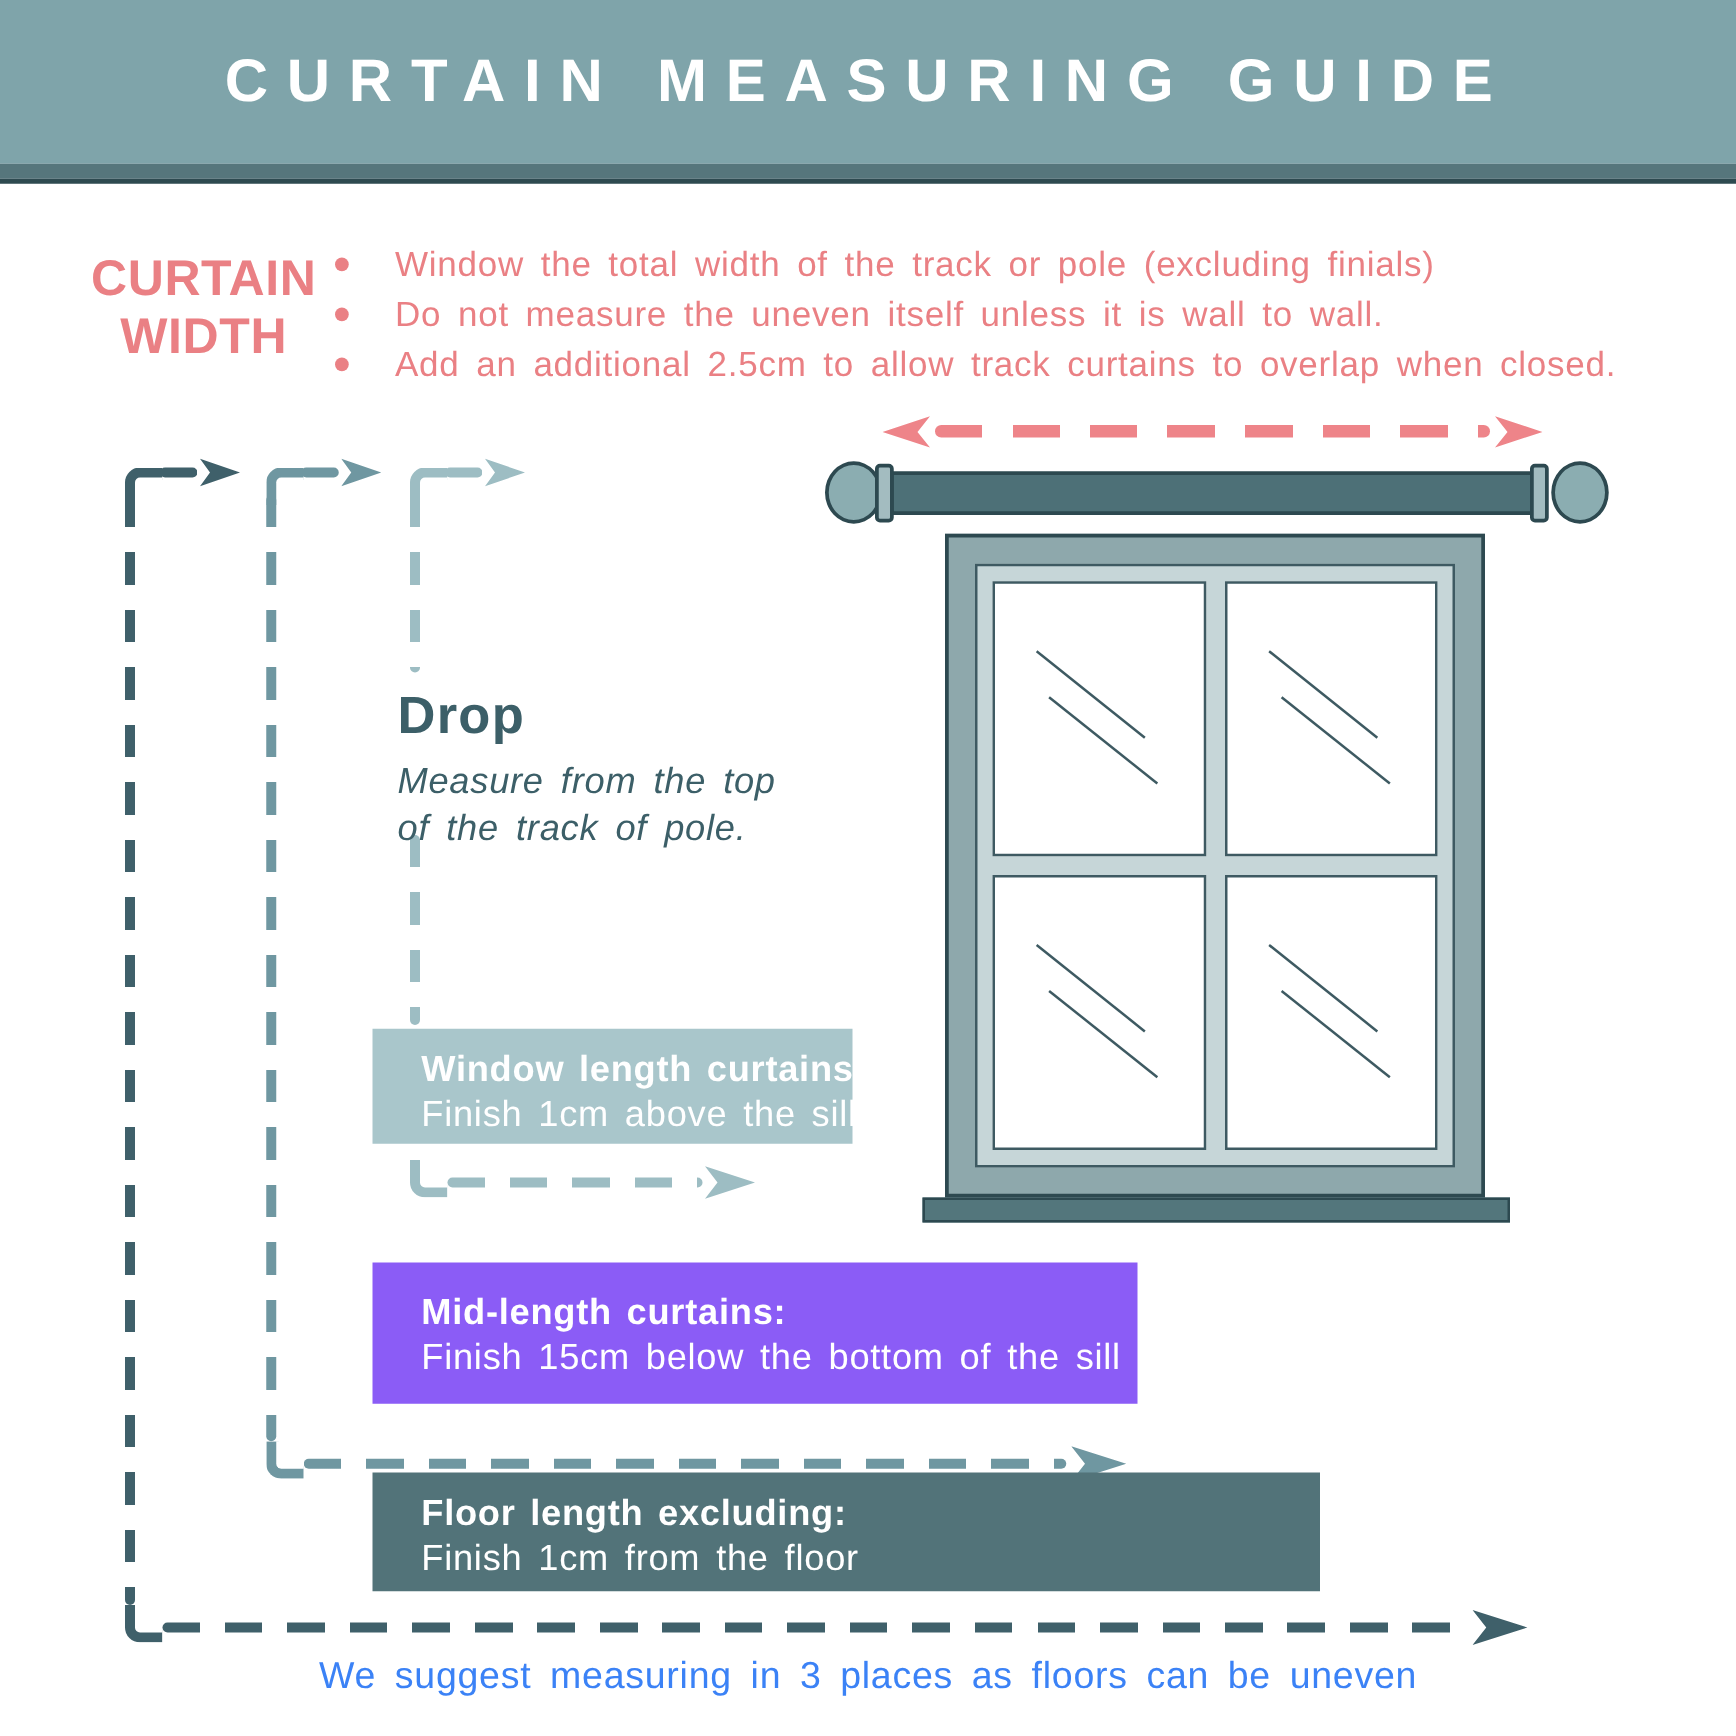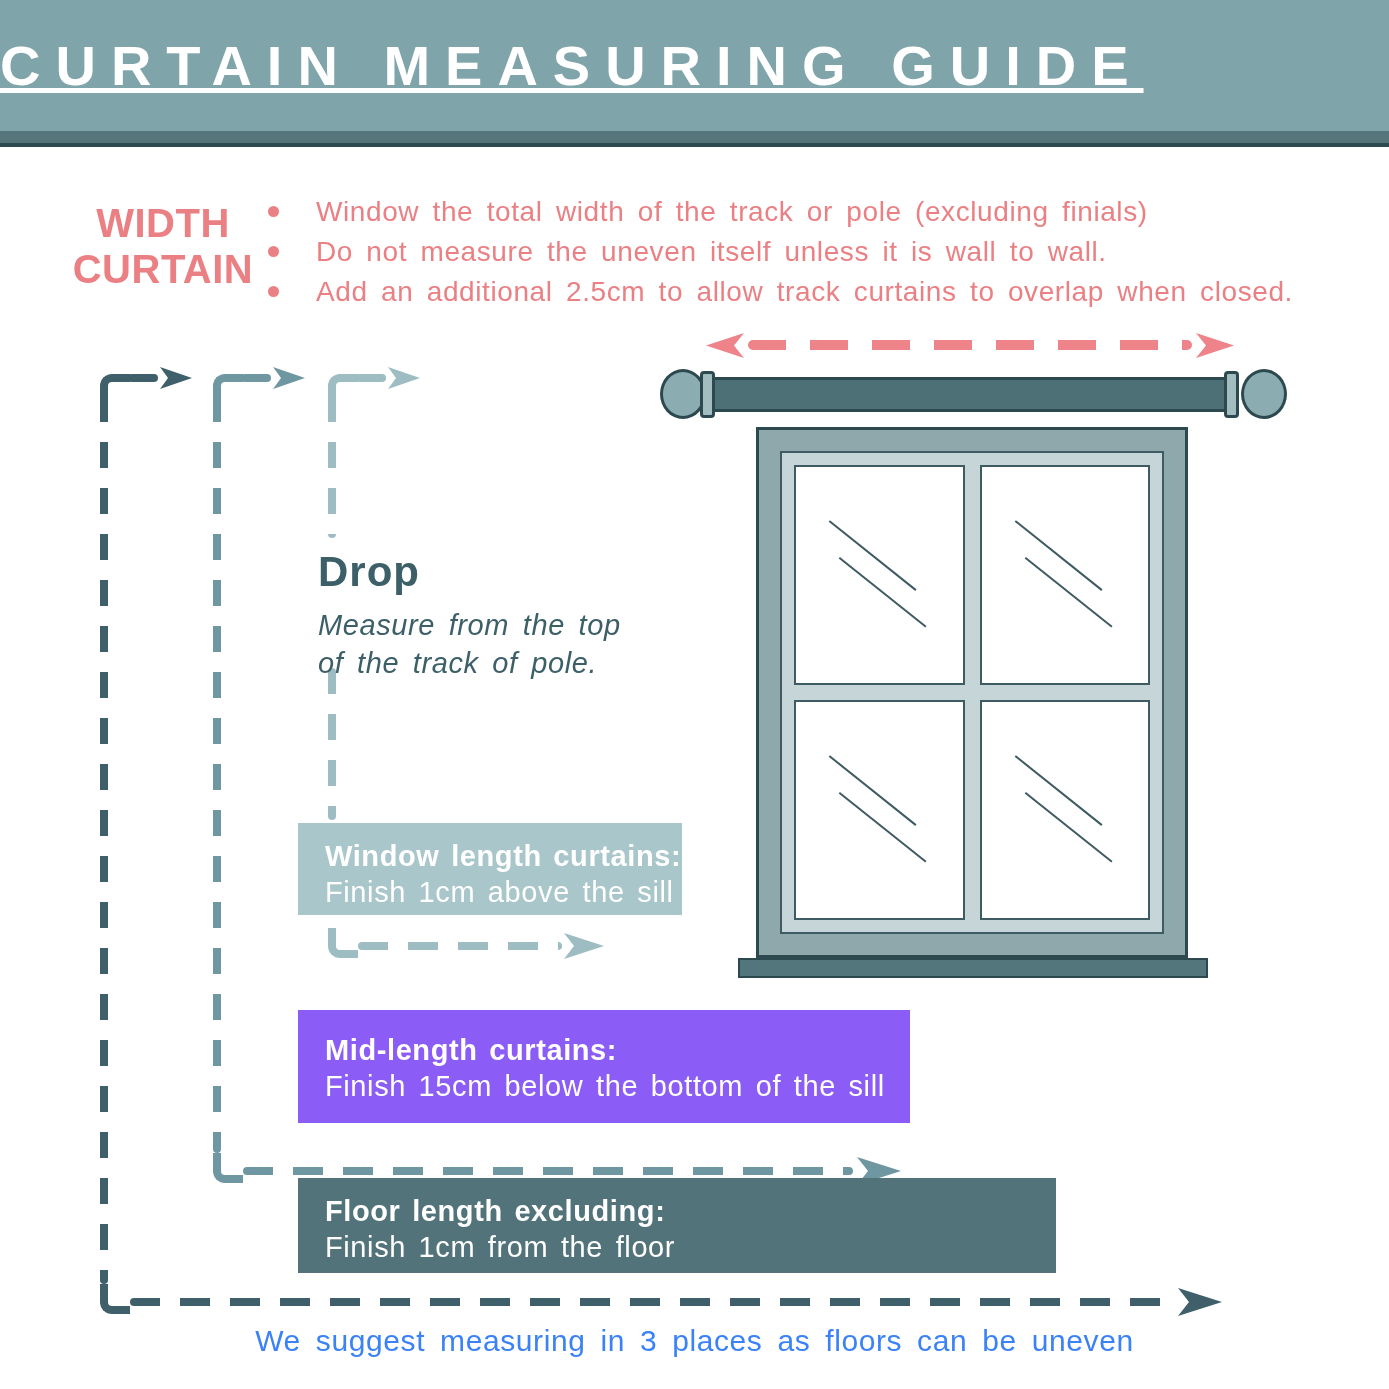--- a/index.html
+++ b/index.html
@@ -3,22 +3,22 @@
 <meta charset="utf-8">
 <style>
   html,body{margin:0;padding:0;background:#ffffff;}
   #canvas{
     position:relative;width:1389px;height:1389px;background:#ffffff;overflow:hidden;
     font-family:"Liberation Sans", sans-serif;
   }
   
   .header{position:absolute;left:0;top:0;width:1389px;height:131px;background:#7fa4aa;}
   .header-title{
-    position:absolute;left:0;top:0;width:100%;height:131px;line-height:131px;
-    color:#ffffff;font-size:56px;font-weight:bold;letter-spacing:15px;white-space:nowrap;text-decoration:underline;
+    position:absolute;left:0;top:0;width:100%;height:131px;line-height:131px;text-align:center;
+    color:#ffffff;font-size:48px;font-weight:bold;letter-spacing:15px;white-space:nowrap;
   }
   .header-strip{position:absolute;left:0;top:131px;width:1389px;height:12px;background:#56767c;}
   .header-line{position:absolute;left:0;top:143px;width:1389px;height:4px;background:#2e4a50;}
   
   .cw-label{
     position:absolute;left:68px;top:200px;width:190px;text-align:center;
     color:#ea8084;font-size:40px;font-weight:bold;line-height:46px;letter-spacing:0.5px;
   }
   .bullets{position:absolute;left:268px;top:194px;display:flex;flex-direction:column;gap:7px;}
   .bullet-row{display:flex;align-items:flex-start;height:33px;}
@@ -53,21 +53,21 @@
   .panes{position:absolute;inset:12px;display:grid;grid-template-columns:1fr 1fr;grid-template-rows:1fr 1fr;gap:15px;}
   .pane{background:#ffffff;border:2px solid #3e5a62;position:relative;}
   .pane svg{position:absolute;inset:0;width:100%;height:100%;}
   .sill{position:absolute;left:738px;top:958px;width:470px;height:20px;background:#53767c;
     border:2px solid #2d4950;box-sizing:border-box;}
   
   .drop-title{position:absolute;left:318px;top:548px;color:#3c5f68;font-size:42px;font-weight:bold;letter-spacing:1px;}
   .drop-body{position:absolute;left:318px;top:606px;color:#3c5f68;font-size:29px;line-height:38px;
     letter-spacing:0.6px;word-spacing:5px;white-space:nowrap;font-style:italic;}
   
-  .len-box{position:absolute;box-sizing:border-box;padding:15px 0 0 27px;color:#ffffff;}
+  .len-box{position:absolute;box-sizing:border-box;padding:15px 0 0 39px;color:#ffffff;}
   .len-title{font-size:29px;font-weight:bold;letter-spacing:0.6px;word-spacing:3px;white-space:nowrap;line-height:36px;}
   .len-detail{font-size:29px;letter-spacing:0.6px;word-spacing:4px;white-space:nowrap;line-height:36px;}
   .box-window{left:298px;top:823px;width:384px;height:92px;background:#a9c6cb;}
   .box-mid{left:298px;top:1010px;width:612px;height:113px;background:#8b5cf6;padding-top:22px;}
   .box-floor{left:298px;top:1178px;width:758px;height:95px;background:#527379;}
   
   .footer-note{position:absolute;left:0;top:1324px;width:1389px;text-align:center;color:#3b82f6;
     font-size:30px;letter-spacing:0.6px;word-spacing:6px;}
 </style>
 </head>
@@ -75,22 +75,22 @@
 
 <div id="canvas">
 
   <div class="header">
     <div class="header-title">CURTAIN MEASURING GUIDE</div>
   </div>
   <div class="header-strip"></div>
   <div class="header-line"></div>
 
   <div class="cw-label">
+    <div>CURTAIN</div>
     <div>WIDTH</div>
-    <div>CURTAIN</div>
   </div>
 
   <div class="bullets">
     <div class="bullet-row">
       <span class="bullet-dot"></span>
       <span class="bullet-text">Window the total width of the track or pole (excluding finials)</span>
     </div>
     <div class="bullet-row">
       <span class="bullet-dot"></span>
       <span class="bullet-text">Do not measure the uneven itself unless it is wall to wall.</span>

